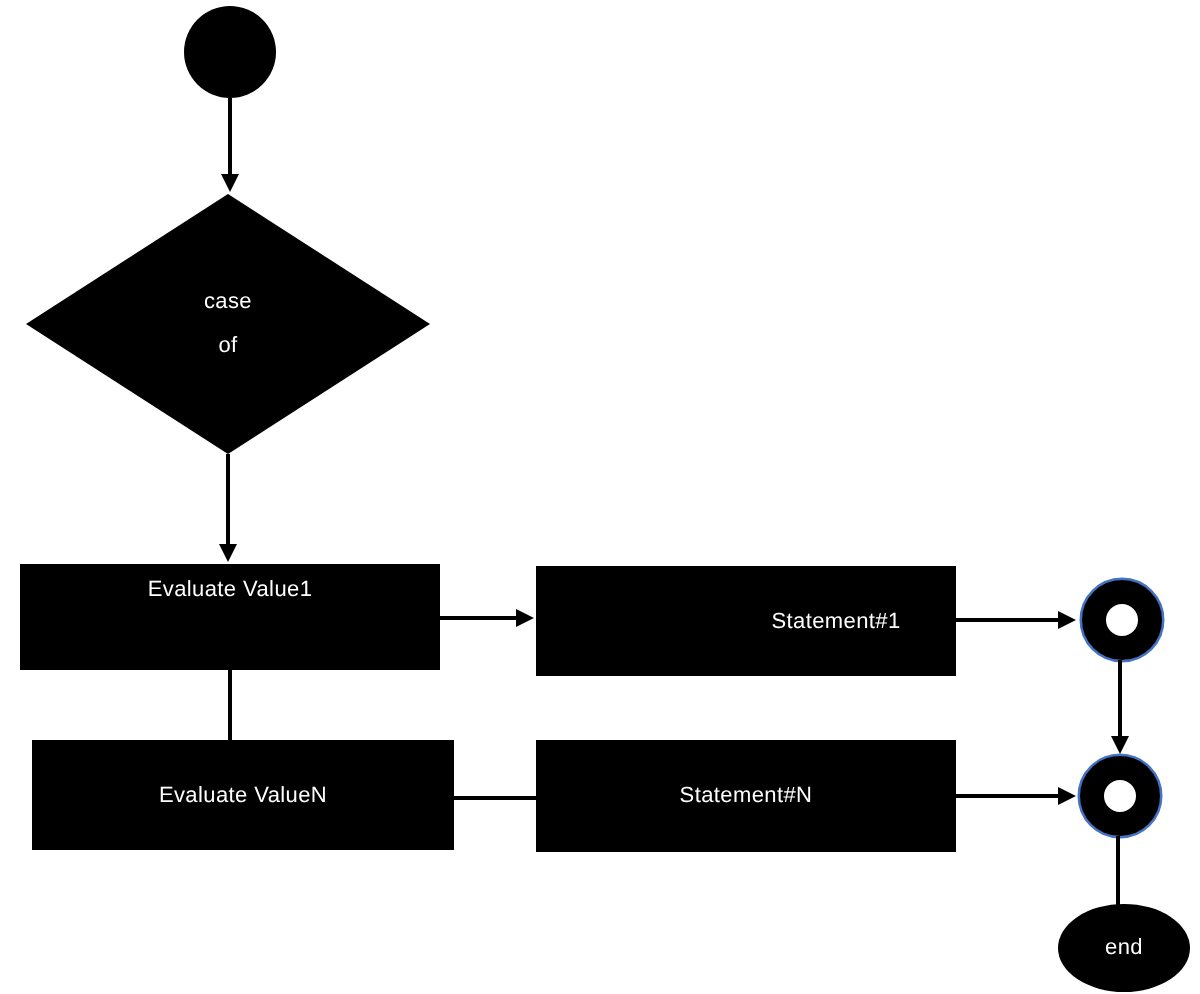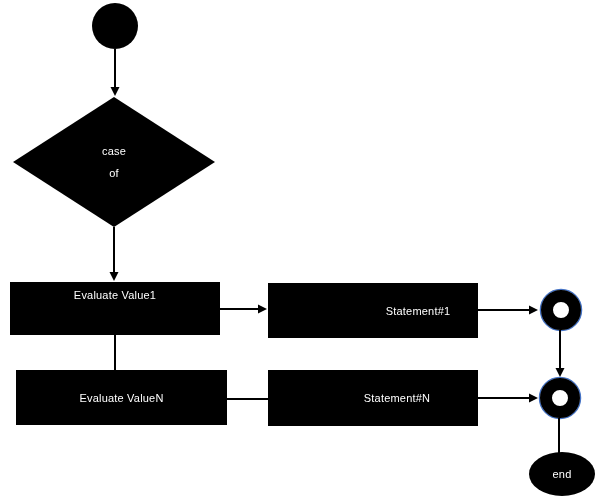--- a/index.html
+++ b/index.html
@@ -29,21 +29,21 @@
     justify-content: center;
     color: #ffffff;
     font-size: 11px;
     letter-spacing: 0.2px;
     text-align: center;
     pointer-events: none;
   }
   .label-evaluate1 { left: 10px;  top: 268px; width: 210px; height: 53px; }
   .label-evaluateN { left: 16px;  top: 370px; width: 211px; height: 55px; text-align: right; }
   .label-statement1 { left: 268px; top: 283px; width: 210px; height: 55px; margin-left: 45px; }
-  .label-statementN { left: 268px; top: 370px; width: 210px; height: 56px; padding-left: 24px; }
+  .label-statementN { left: 268px; top: 370px; width: 210px; height: 56px; }
   .label-decision  { left: 13px;  top: 97px;  width: 202px; height: 130px; flex-direction: column; line-height: 22px; }
   .label-end       { left: 529px; top: 452px; width: 66px;  height: 44px; }
 </style>
 </head>
 <body>
 
 <div class="stage">
 
   <svg class="shape-layer" width="600" height="497" viewBox="0 0 600 497" xmlns="http://www.w3.org/2000/svg">
 

